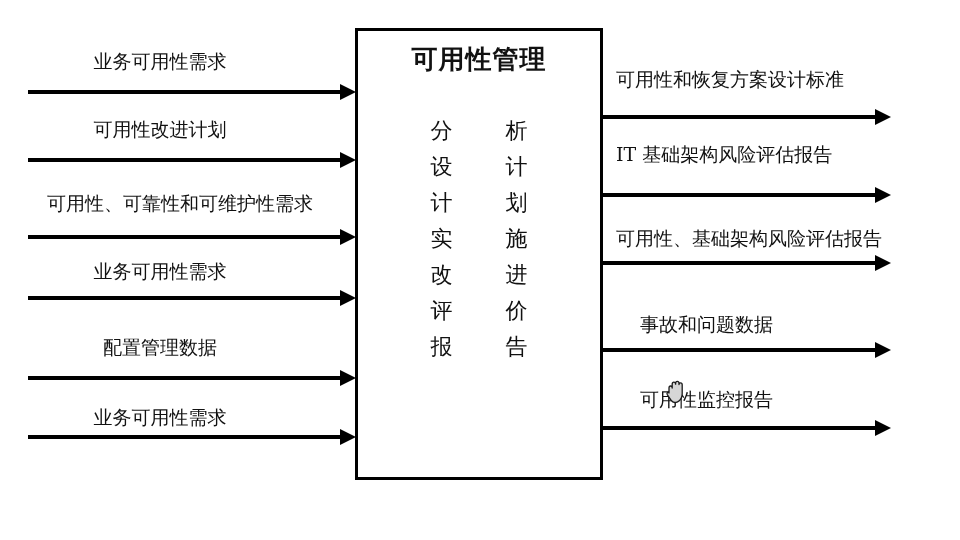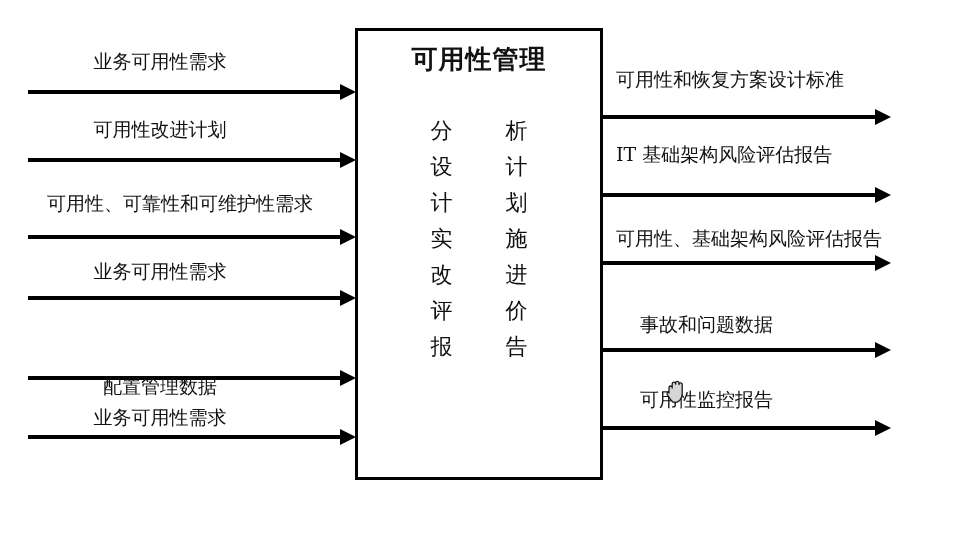--- a/index.html
+++ b/index.html
@@ -133,21 +133,21 @@
       <div class="flow-label centered" style="left: 180px; top: 192px;">可用性、可靠性和可维护性需求</div>
       <div class="arrow" style="left: 28px; top: 298px; width: 327px;">
         <div class="shaft" style="width: 314px;"></div>
         <div class="head" style="left: 312px;"></div>
       </div>
       <div class="flow-label centered" style="left: 160px; top: 260px;">业务可用性需求</div>
       <div class="arrow" style="left: 28px; top: 378px; width: 327px;">
         <div class="shaft" style="width: 314px;"></div>
         <div class="head" style="left: 312px;"></div>
       </div>
-      <div class="flow-label centered" style="left: 160px; top: 336px; margin-top: 39px;">配置管理数据</div>
+      <div class="flow-label centered" style="left: 160px; top: 336px;">配置管理数据</div>
       <div class="arrow" style="left: 28px; top: 437px; width: 327px;">
         <div class="shaft" style="width: 314px;"></div>
         <div class="head" style="left: 312px;"></div>
       </div>
       <div class="flow-label centered" style="left: 160px; top: 406px;">业务可用性需求</div>
     </div>
 
   <div class="process-box">
     <div class="process-title">可用性管理</div>
     <div class="activity-list" id="activity-list">

